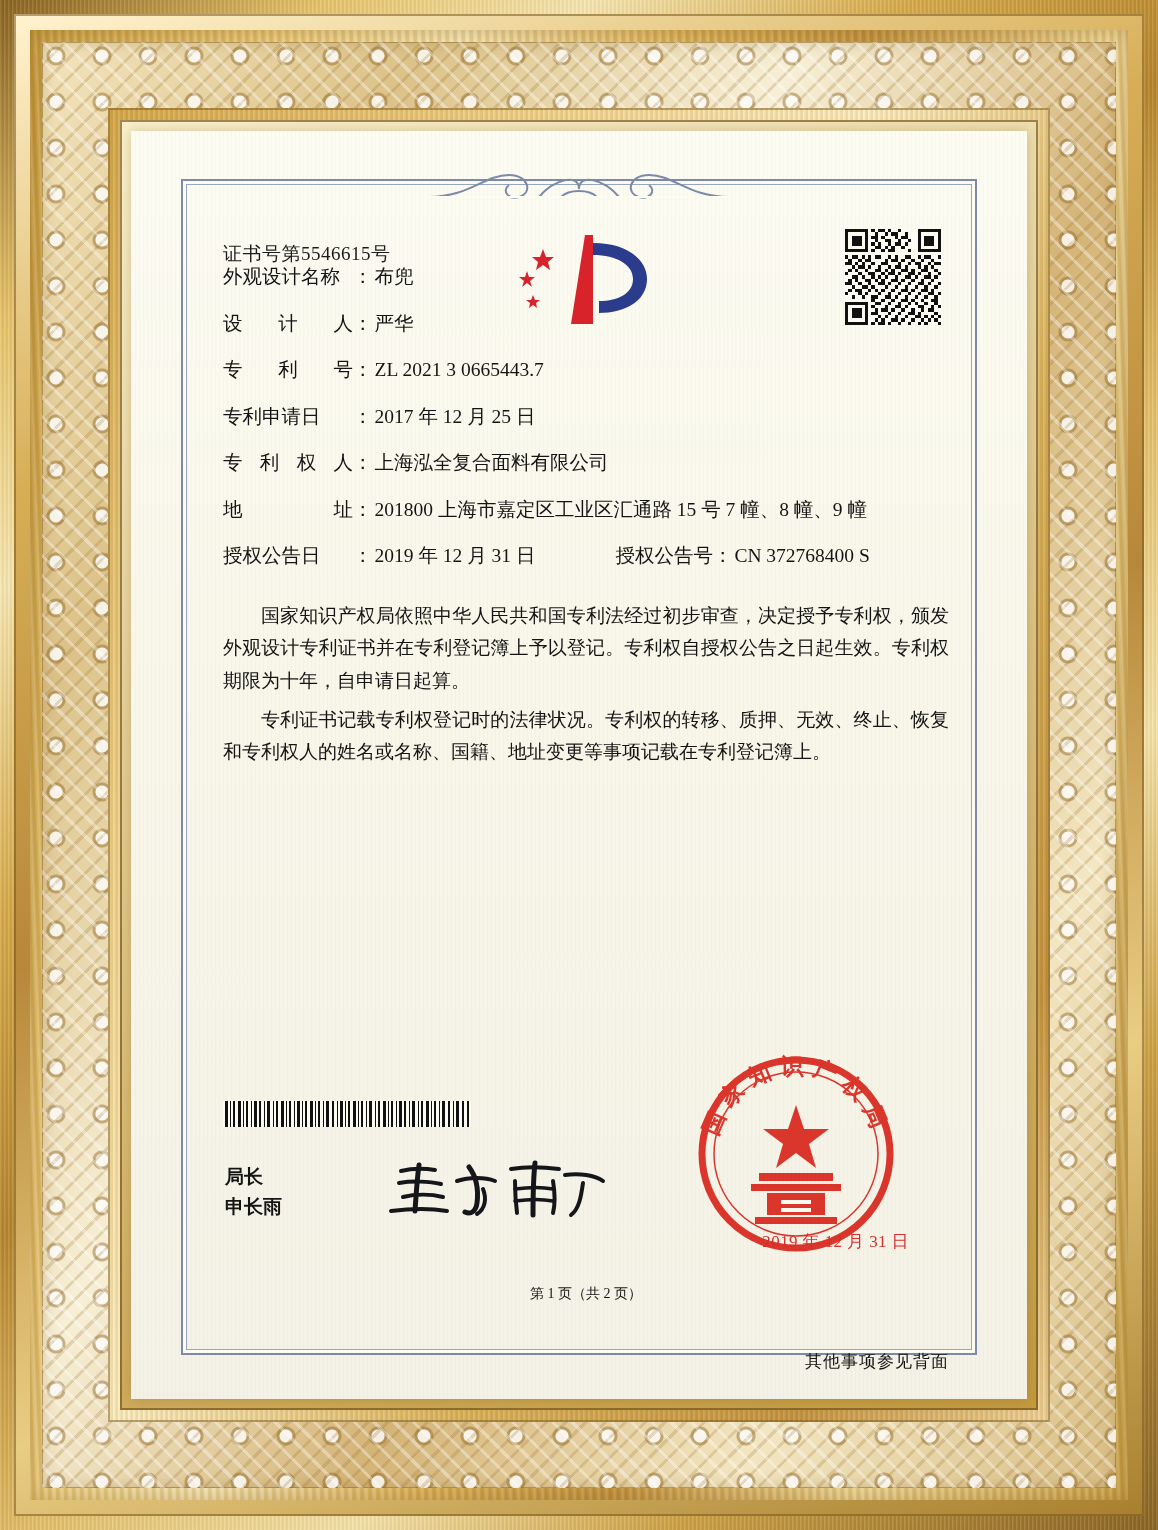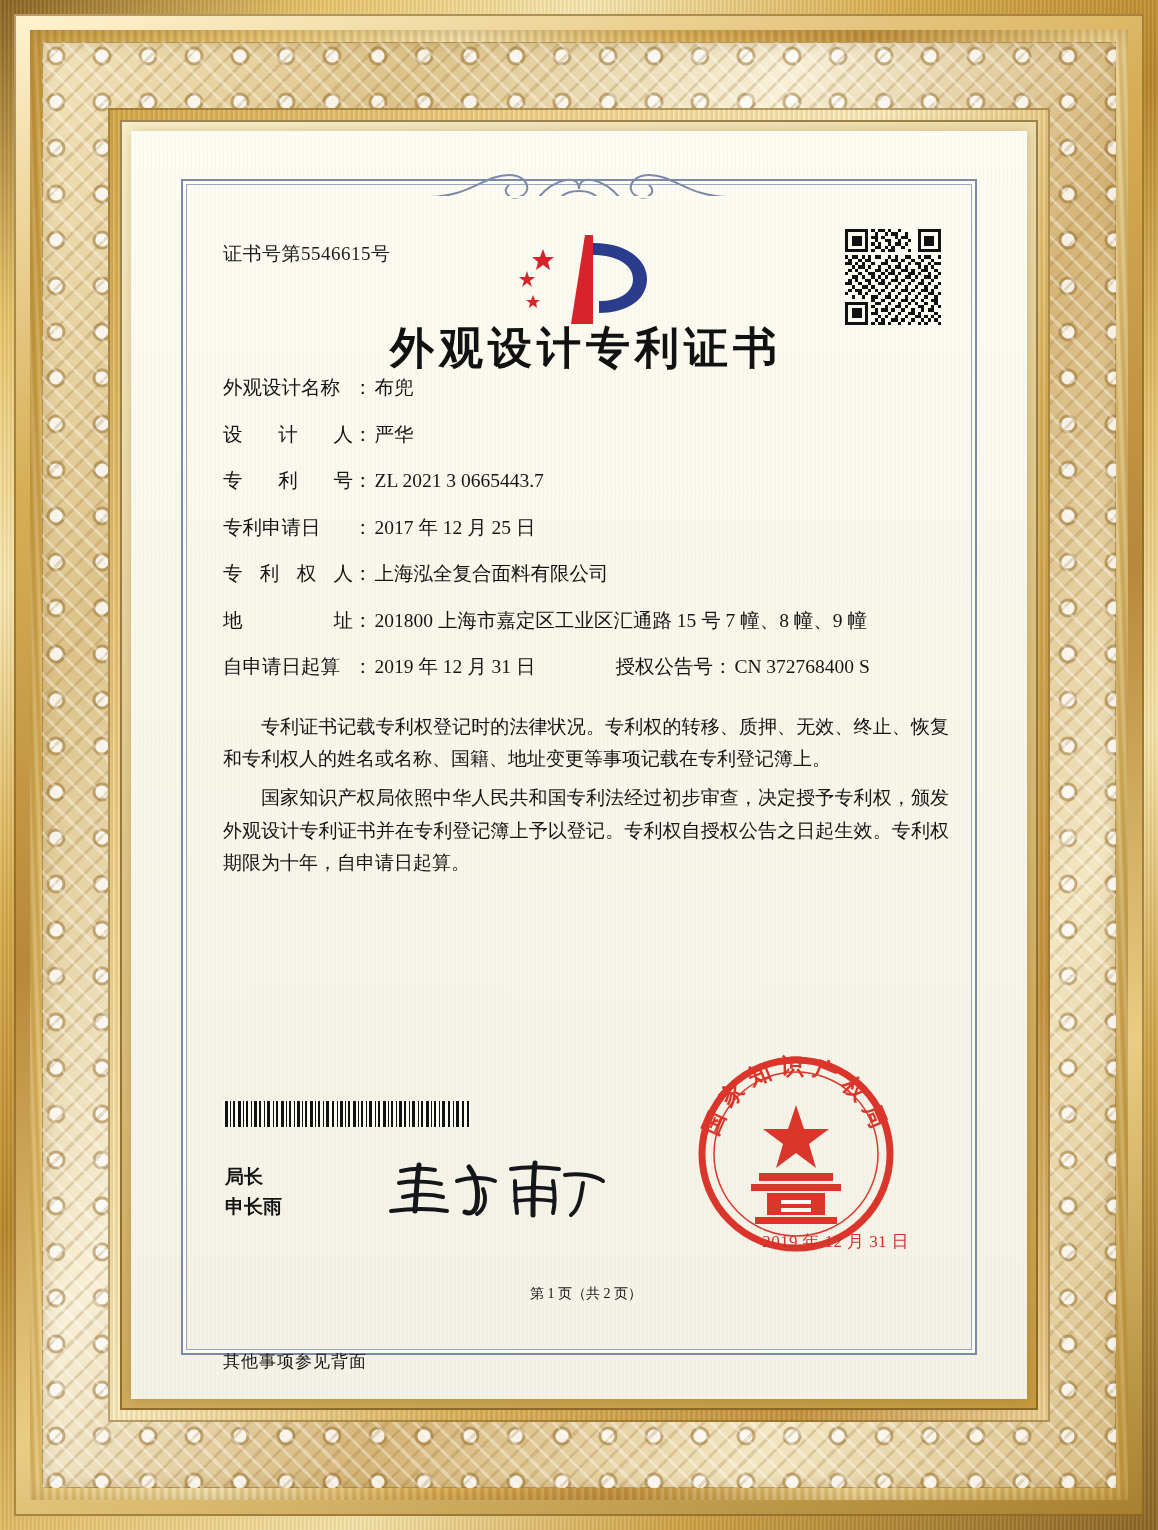--- a/index.html
+++ b/index.html
@@ -238,21 +238,21 @@
     position: absolute;
     left: 0; right: 0; bottom: 36px;
     text-align: center;
     font-size: 14px;
     color: #141414;
   }
   .footnote {
     position: absolute;
     left: 0; right: 0;
     bottom: -34px;
-    text-align: left;
+    text-align: right;
     font-size: 17px;
     color: #141414;
     letter-spacing: 1px;
   }
 </style>
 </head>
 <body>
 
 <div class="page">
 
@@ -510,21 +510,20 @@
             <rect x="10" y="28" width="2" height="1"></rect>
           <rect x="13" y="28" width="1" height="1"></rect>
             <rect x="16" y="28" width="1" height="1"></rect>
           <rect x="19" y="28" width="1" height="1"></rect>
             <rect x="22" y="28" width="1" height="1"></rect>
           <rect x="24" y="28" width="1" height="1"></rect>
             <rect x="28" y="28" width="1" height="1"></rect>
         </g>
       </svg>
 
-      <div class="title">外观设计专利证书</div>
 
       <div class="fields">
 
         <div class="field-row">
           <div class="field-label tight">外观设计名称</div>
           <div class="field-colon">：</div>
           <div class="field-value">布兜</div>
         </div>
 
         <div class="field-row">
@@ -567,32 +566,32 @@
         <div class="field-row">
           <div class="field-label">
             <span>地</span>
             <span>址</span>
           </div>
           <div class="field-colon">：</div>
           <div class="field-value">201800 上海市嘉定区工业区汇通路 15 号 7 幢、8 幢、9 幢</div>
         </div>
 
         <div class="field-row split">
-          <div class="field-label tight">自申请日起算</div>
+          <div class="field-label tight">授权公告日</div>
           <div class="field-colon">：</div>
           <div class="field-value">2019 年 12 月 31 日</div>
           <div class="right-label">授权公告号</div>
           <div class="field-colon">：</div>
           <div class="field-value">CN 372768400 S</div>
         </div>
 
       </div>
 
+      <div class="para">国家知识产权局依照中华人民共和国专利法经过初步审查，决定授予专利权，颁发外观设计专利证书并在专利登记簿上予以登记。专利权自授权公告之日起生效。专利权期限为十年，自申请日起算。</div>
       <div class="para">专利证书记载专利权登记时的法律状况。专利权的转移、质押、无效、终止、恢复和专利权人的姓名或名称、国籍、地址变更等事项记载在专利登记簿上。</div>
-      <div class="para">国家知识产权局依照中华人民共和国专利法经过初步审查，决定授予专利权，颁发外观设计专利证书并在专利登记簿上予以登记。专利权自授权公告之日起生效。专利权期限为十年，自申请日起算。</div>
 
       <svg class="barcode" viewBox="0 0 248 26" shape-rendering="crispEdges">
         <rect width="248" height="26" fill="#fdfcf3"></rect>
         <g fill="#111">
           <rect x="2" y="0" width="3" height="26"></rect>
             <rect x="7" y="0" width="1" height="26"></rect>
           <rect x="10" y="0" width="2" height="26"></rect>
             <rect x="15" y="0" width="3" height="26"></rect>
           <rect x="20" y="0" width="1" height="26"></rect>
             <rect x="23" y="0" width="2" height="26"></rect>

